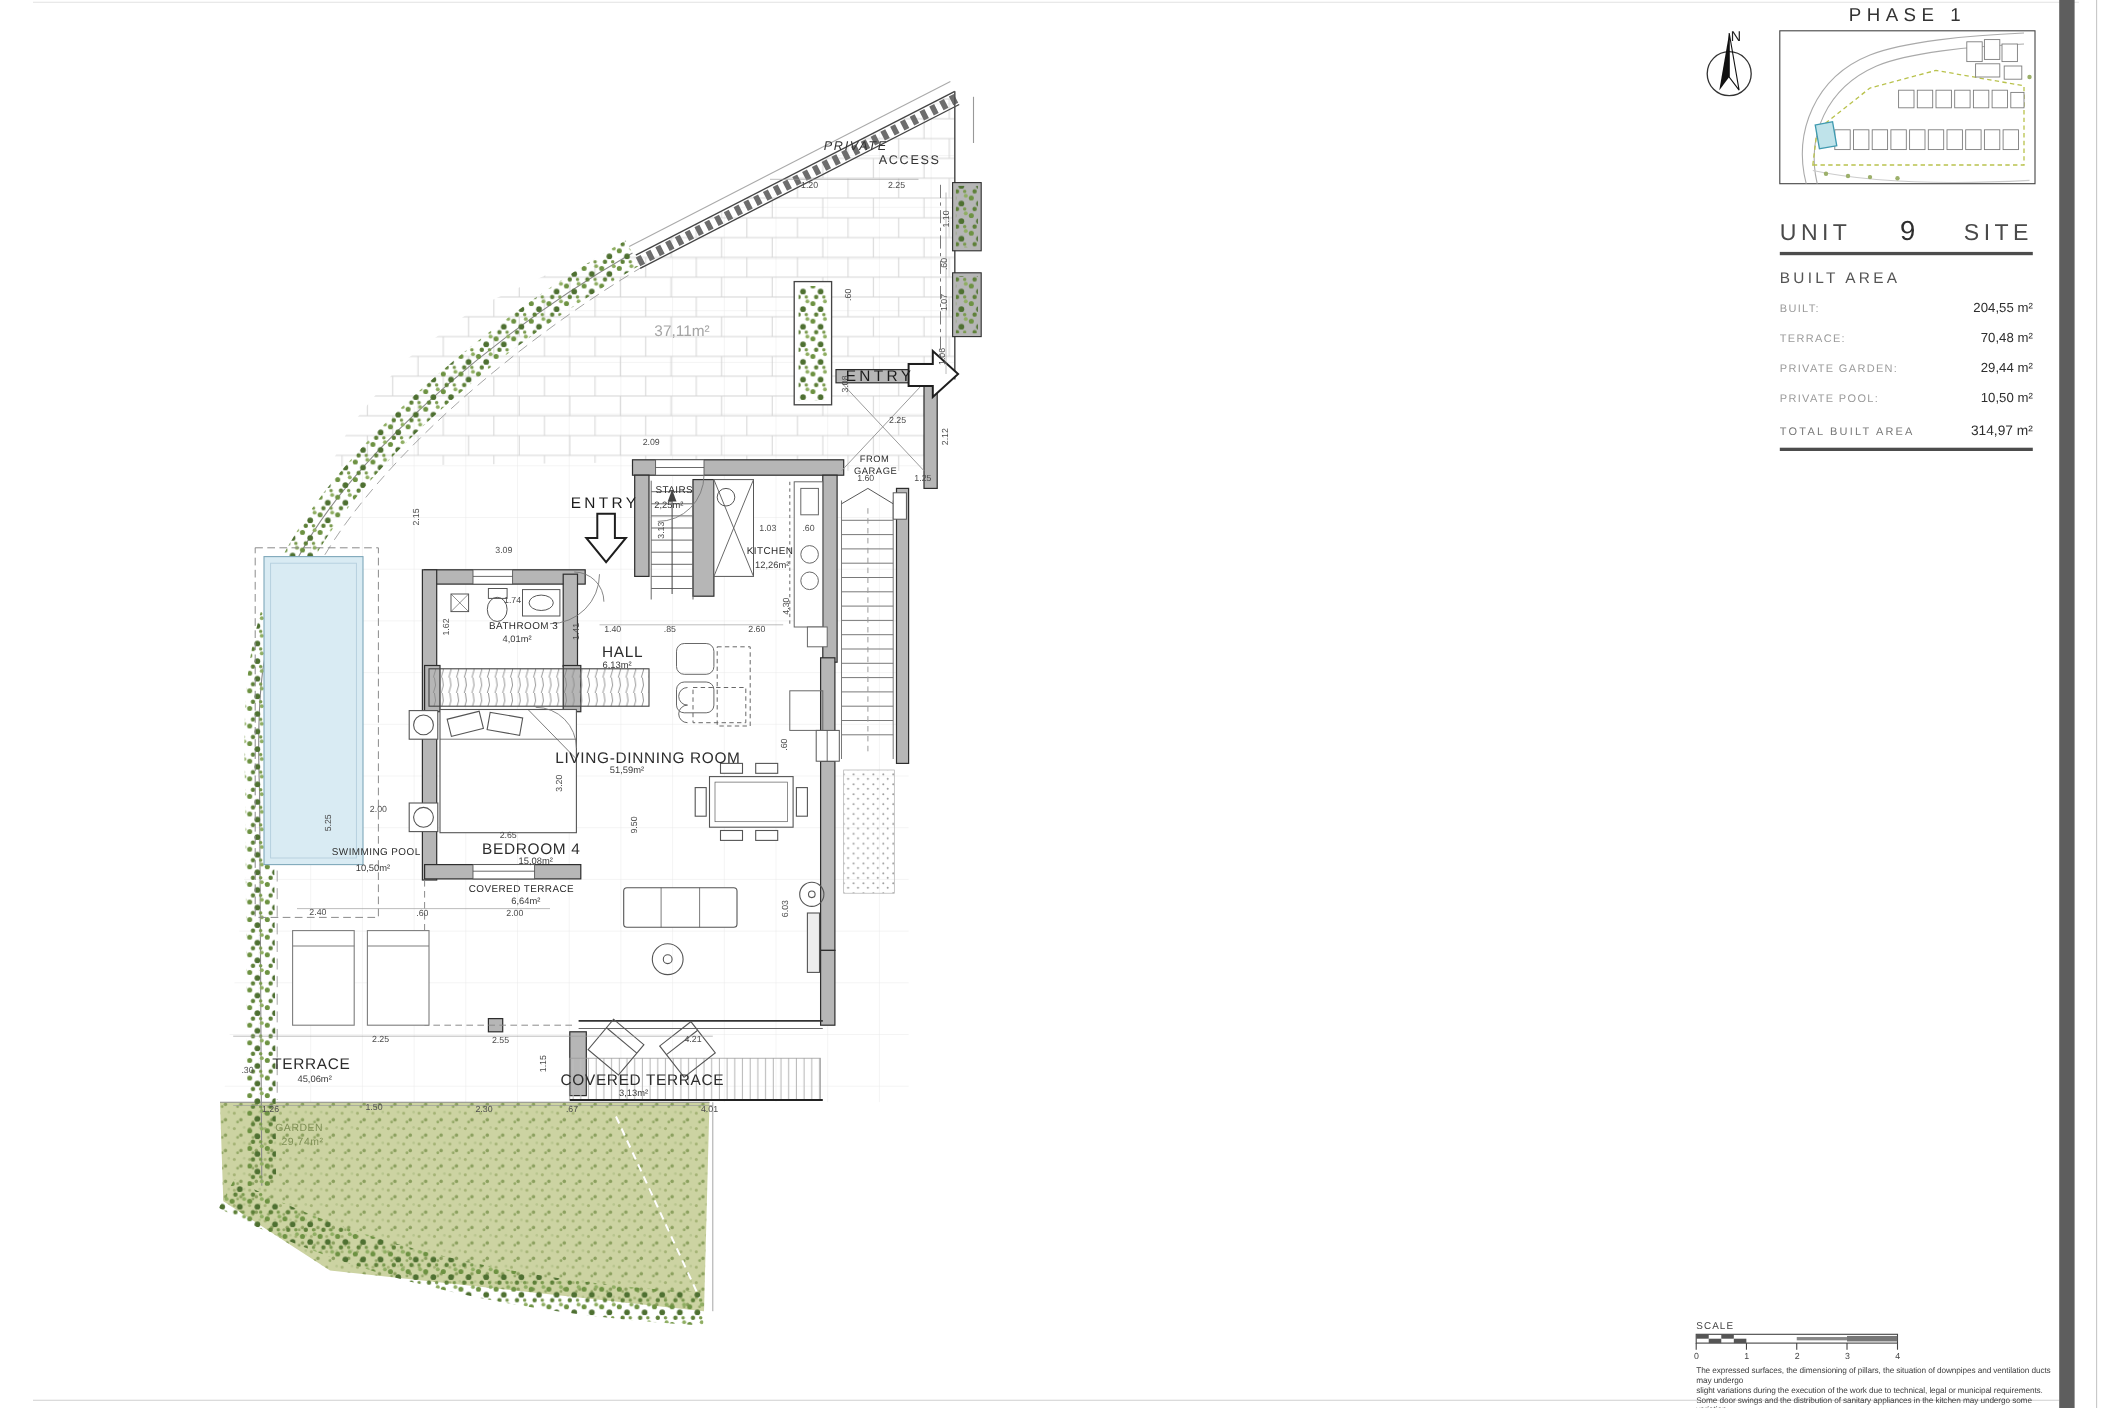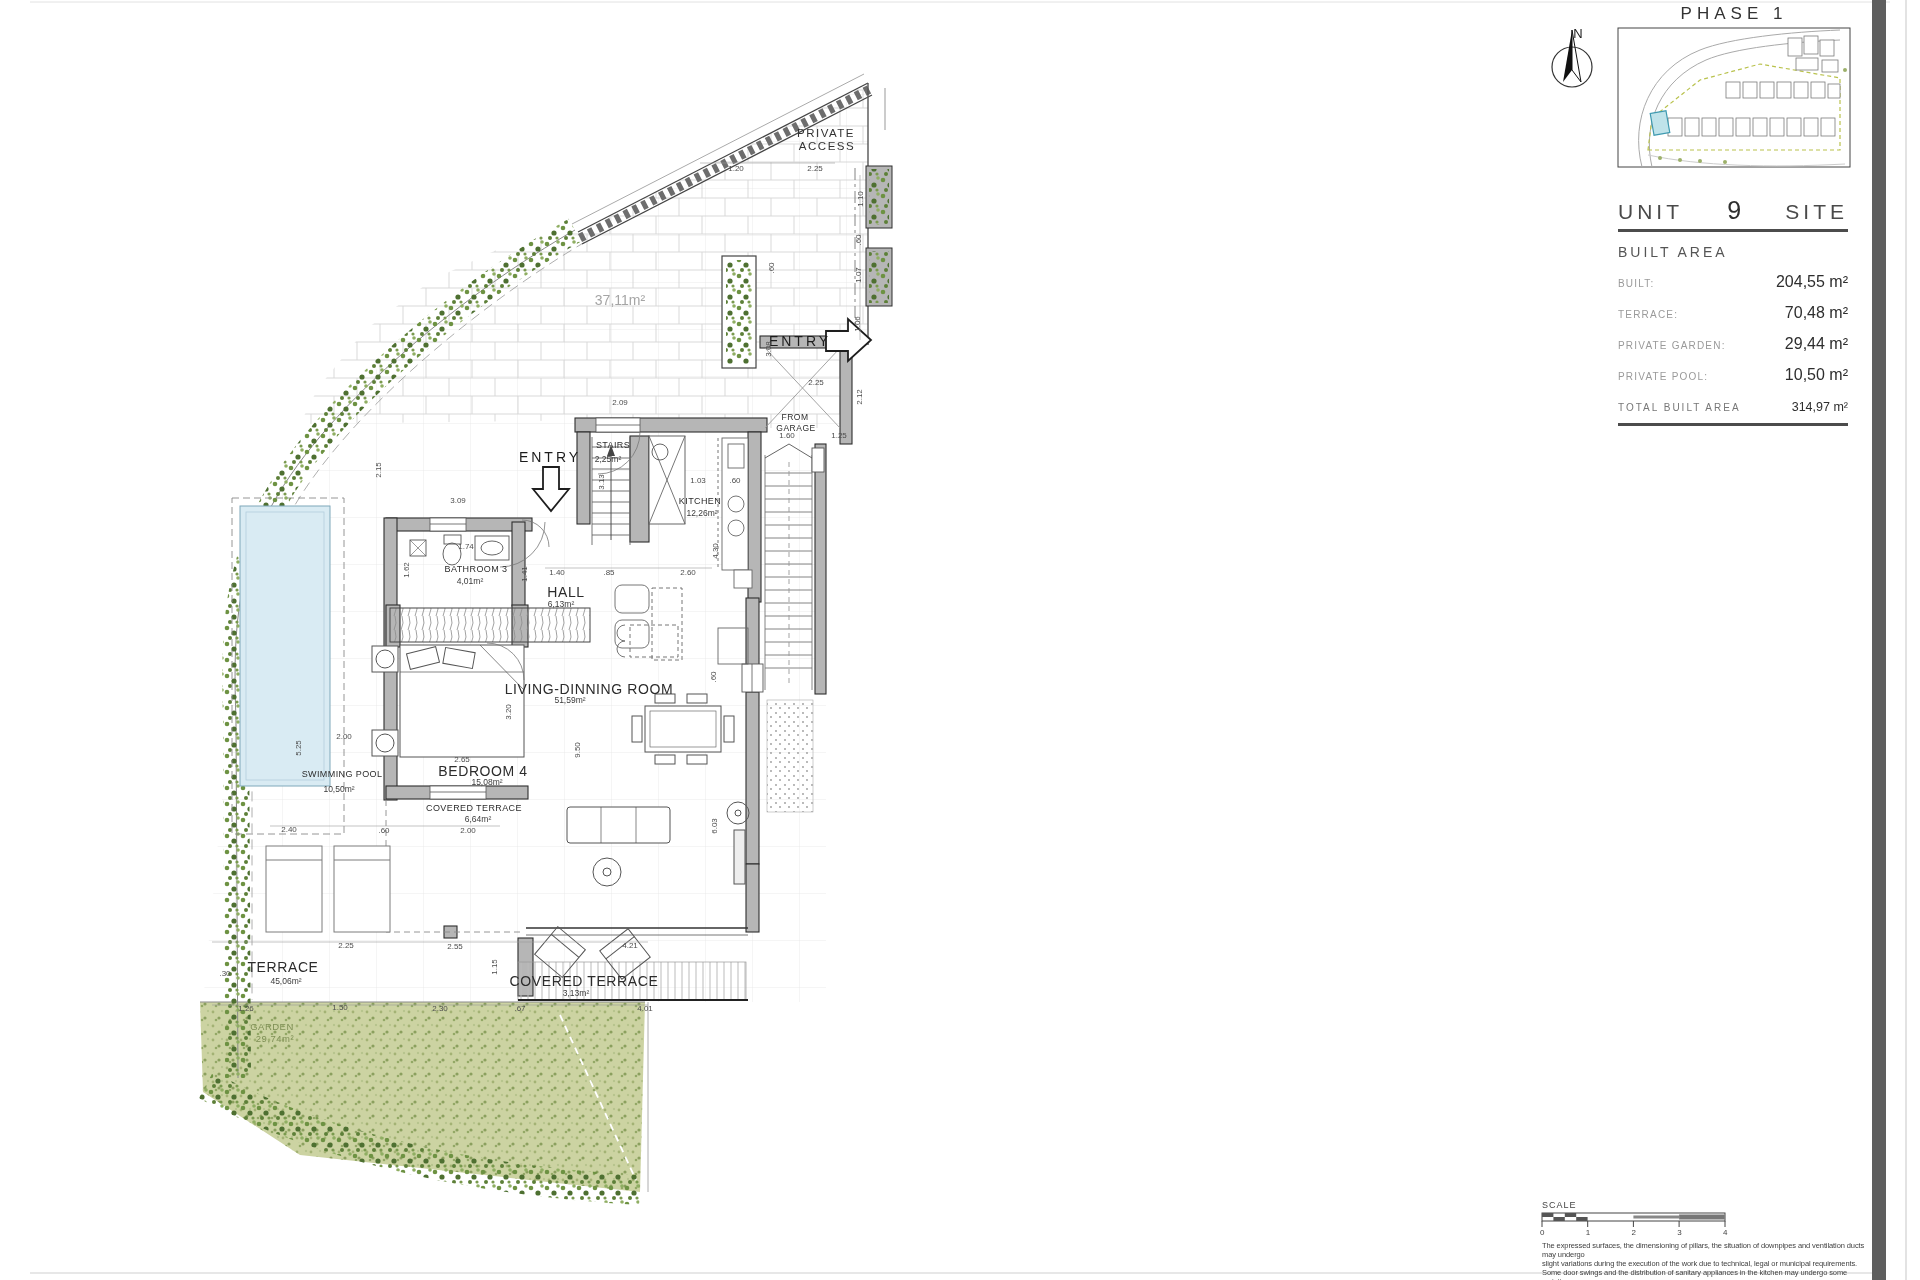--- a/index.html
+++ b/index.html
@@ -20,21 +20,21 @@
   .lbl.north{font-size:13px;color:#222;}
   .dim{font-size:8px;color:#4d4d4d;}
   .titleblock{position:absolute;left:1618px;top:196px;width:230px;}
   .unit-row{display:flex;justify-content:space-between;align-items:baseline;
             border-bottom:3px solid #4c4c4c;padding-bottom:4px;}
   .unit-row .big{font-size:21px;letter-spacing:4px;color:#4a4a4a;font-weight:400;}
   .unit-row .num{font-size:25px;color:#2e2e2e;}
   .ba-title{margin-top:12px;font-size:14px;letter-spacing:3px;color:#555;}
   .arearow{display:flex;justify-content:space-between;align-items:baseline;margin-top:13px;}
   .arearow .al{font-size:10px;letter-spacing:1.2px;color:#9a9a9a;}
-  .arearow .av{font-size:16px;color:#2e2e2e;}
+  .arearow .av{font-size:12px;color:#2e2e2e;}
   .totalrow{display:flex;justify-content:space-between;align-items:baseline;margin-top:16px;
             border-bottom:3px solid #4c4c4c;padding-bottom:9px;}
   .totalrow .al{font-size:10px;letter-spacing:2px;color:#777;}
   .totalrow .av{font-size:12.5px;color:#2e2e2e;}
   .phase{position:absolute;left:1618px;top:4px;width:232px;text-align:center;
          font-size:17px;letter-spacing:5px;color:#333;}
   .scale-label{position:absolute;left:1542px;top:1200px;font-size:9px;letter-spacing:1px;color:#444;}
   .scale-ticks span{position:absolute;font-size:8px;color:#444;}
   .disclaimer{position:absolute;left:1542px;top:1241px;width:335px;
               font-size:7.5px;line-height:1.2;color:#3f3f3f;letter-spacing:-0.1px;}
@@ -379,21 +379,21 @@
     <rect x="1679.1" y="1214.5" width="45.7" height="5" fill="#777"></rect>
     <line x1="1542" y1="1221" x2="1542" y2="1227" stroke="#444"></line>
     <line x1="1587.7" y1="1221" x2="1587.7" y2="1227" stroke="#444"></line>
     <line x1="1633.4" y1="1221" x2="1633.4" y2="1227" stroke="#444"></line>
     <line x1="1679.1" y1="1221" x2="1679.1" y2="1227" stroke="#444"></line>
     <line x1="1725" y1="1221" x2="1725" y2="1227" stroke="#444"></line>
   </g>
 </svg>
 
 <div id="plan-labels">
-      <span class="lbl mid" style="left: 826px; top: 133px;">PRIVATE</span>
+      <span class="lbl mid" style="left: 778px; top: 133px; font-style: italic;">PRIVATE</span>
       <span class="lbl mid" style="left: 827px; top: 146px;">ACCESS</span>
       <span class="lbl entry" style="left: 800px; top: 341px;">ENTRY</span>
       <span class="lbl entry" style="left: 550px; top: 457px;">ENTRY</span>
       <span class="lbl room-sm" style="left: 613px; top: 445px;">STAIRS</span>
       <span class="lbl area" style="left: 608px; top: 459px;">2,25m²</span>
       <span class="lbl room-sm" style="left: 700px; top: 501px;">KITCHEN</span>
       <span class="lbl area" style="left: 702px; top: 513px;">12,26m²</span>
       <span class="lbl tiny" style="left: 795px; top: 417px;">FROM</span>
       <span class="lbl tiny" style="left: 796px; top: 428px;">GARAGE</span>
       <span class="lbl room" style="left: 566px; top: 592px;">HALL</span>
@@ -421,21 +421,21 @@
       <span class="dim v" style="left: 860px; top: 199px;">1.10</span>
       <span class="dim v" style="left: 858px; top: 240px;">.60</span>
       <span class="dim v" style="left: 858px; top: 275px;">1.07</span>
       <span class="dim v" style="left: 857px; top: 324px;">1.06</span>
       <span class="dim v" style="left: 771px; top: 268px;">.60</span>
       <span class="dim v" style="left: 768px; top: 349px;">3.08</span>
       <span class="dim" style="left: 816px; top: 382px;">2.25</span>
       <span class="dim v" style="left: 859px; top: 397px;">2.12</span>
       <span class="dim" style="left: 839px; top: 435px;">1.25</span>
       <span class="dim" style="left: 787px; top: 435px;">1.60</span>
-      <span class="dim" style="left: 620px; top: 402px;">2.09</span>
+      <span class="dim" style="left: 592px; top: 402px;">2.09</span>
       <span class="dim" style="left: 698px; top: 480px;">1.03</span>
       <span class="dim" style="left: 735px; top: 480px;">.60</span>
       <span class="dim v" style="left: 715px; top: 551px;">4.30</span>
       <span class="dim v" style="left: 601px; top: 482px;">3.13</span>
       <span class="dim" style="left: 688px; top: 572px;">2.60</span>
       <span class="dim" style="left: 609px; top: 572px;">.85</span>
       <span class="dim" style="left: 557px; top: 572px;">1.40</span>
       <span class="dim v" style="left: 378px; top: 470px;">2.15</span>
       <span class="dim" style="left: 458px; top: 500px;">3.09</span>
       <span class="dim" style="left: 466px; top: 546px;">1.74</span>

